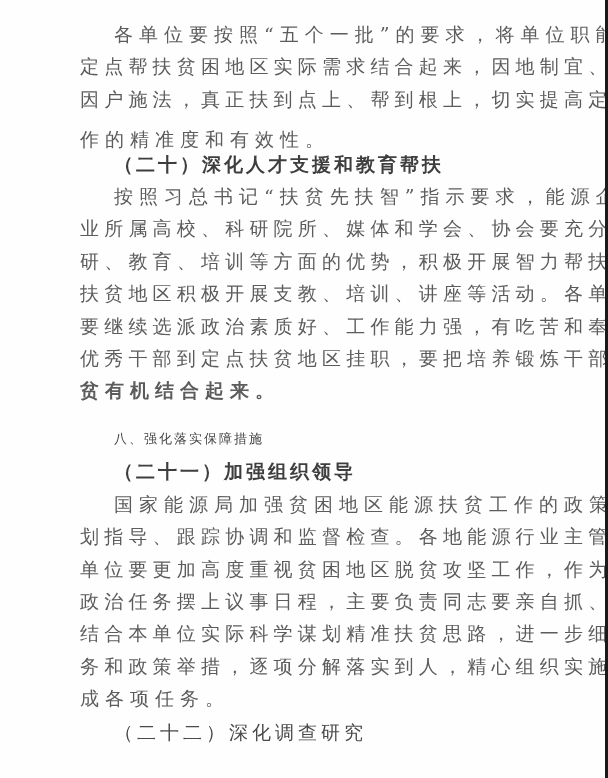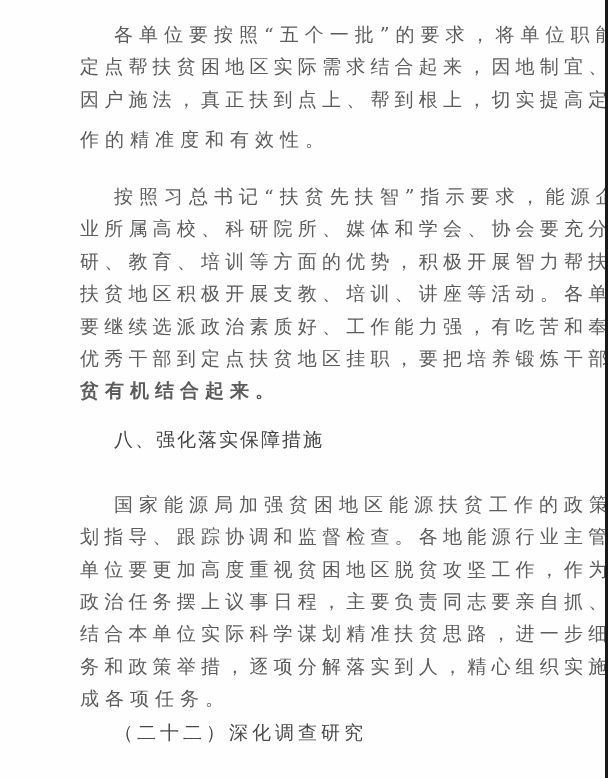--- a/index.html
+++ b/index.html
@@ -12,39 +12,41 @@
   .page { position: absolute; left: 0; top: 0; width: 606px; height: 778px; background: #fefefe; }
   .right-border { position: absolute; left: 605px; top: 0; width: 3px; height: 778px; background: #1a1a1a; }
   .line {
     position: absolute; left: 80px; width: 460px;
     height: 32px; line-height: 32px;
     font-size: 19px; letter-spacing: 6px; white-space: nowrap;
     color: #5c5c5c;
   }
   .line.indent { left: 114px; }
   .line.heading { color: #3e3e3e; font-weight: bold; letter-spacing: 3px; }
-  .line.section { font-family: "DejaVu Sans", "Liberation Sans", sans-serif; color: #444; letter-spacing: 2px; font-size: 19px; }
+  .line.section { font-family: "DejaVu Sans", "Liberation Sans", sans-serif; color: #444; letter-spacing: 2px; font-size: 13px; }
   .line.tight { letter-spacing: 5.2px; }
 </style>
 </head>
 <body>
 
 <div class="page">
   <div class="line indent" style="top:18px;">各单位要按照“五个一批”的要求，将单位职能优势与</div>
   <div class="line tight" style="top:50px;">定点帮扶贫困地区实际需求结合起来，因地制宜、因村施策、</div>
   <div class="line tight" style="top:83px;">因户施法，真正扶到点上、帮到根上，切实提高定点扶贫工</div>
   <div class="line" style="top:123px;">作的精准度和有效性。</div>
+  <div class="line indent heading" style="top:148px;">（二十）深化人才支援和教育帮扶</div>
   <div class="line indent" style="top:180px;">按照习总书记“扶贫先扶智”指示要求，能源企业、行</div>
   <div class="line tight" style="top:212px;">业所属高校、科研院所、媒体和学会、协会要充分发挥在科</div>
   <div class="line tight" style="top:245px;">研、教育、培训等方面的优势，积极开展智力帮扶，在定点</div>
   <div class="line tight" style="top:277px;">扶贫地区积极开展支教、培训、讲座等活动。各单位各部门</div>
   <div class="line tight" style="top:310px;">要继续选派政治素质好、工作能力强，有吃苦和奉献精神的</div>
   <div class="line tight" style="top:342px;">优秀干部到定点扶贫地区挂职，要把培养锻炼干部与定点扶</div>
   <div class="line" style="top:374px;font-weight:bold;">贫有机结合起来。</div>
   <div class="line indent section" style="top:423px;">八、强化落实保障措施</div>
+  <div class="line indent heading" style="top:455px;">（二十一）加强组织领导</div>
   <div class="line indent" style="top:488px;">国家能源局加强贫困地区能源扶贫工作的政策制定、规</div>
   <div class="line tight" style="top:520px;">划指导、跟踪协调和监督检查。各地能源行业主管部门、各</div>
   <div class="line tight" style="top:553px;">单位要更加高度重视贫困地区脱贫攻坚工作，作为一项重要</div>
   <div class="line tight" style="top:585px;">政治任务摆上议事日程，主要负责同志要亲自抓、经常过问，</div>
   <div class="line tight" style="top:617px;">结合本单位实际科学谋划精准扶贫思路，进一步细化目标任</div>
   <div class="line tight" style="top:650px;">务和政策举措，逐项分解落实到人，精心组织实施，确保完</div>
   <div class="line indent" style="top:716px; color:#4a4a4a; letter-spacing:4px;">（二十二）深化调查研究</div>
   <div class="line" style="top:682px;">成各项任务。</div>
 </div>
 <div class="right-border"></div>

